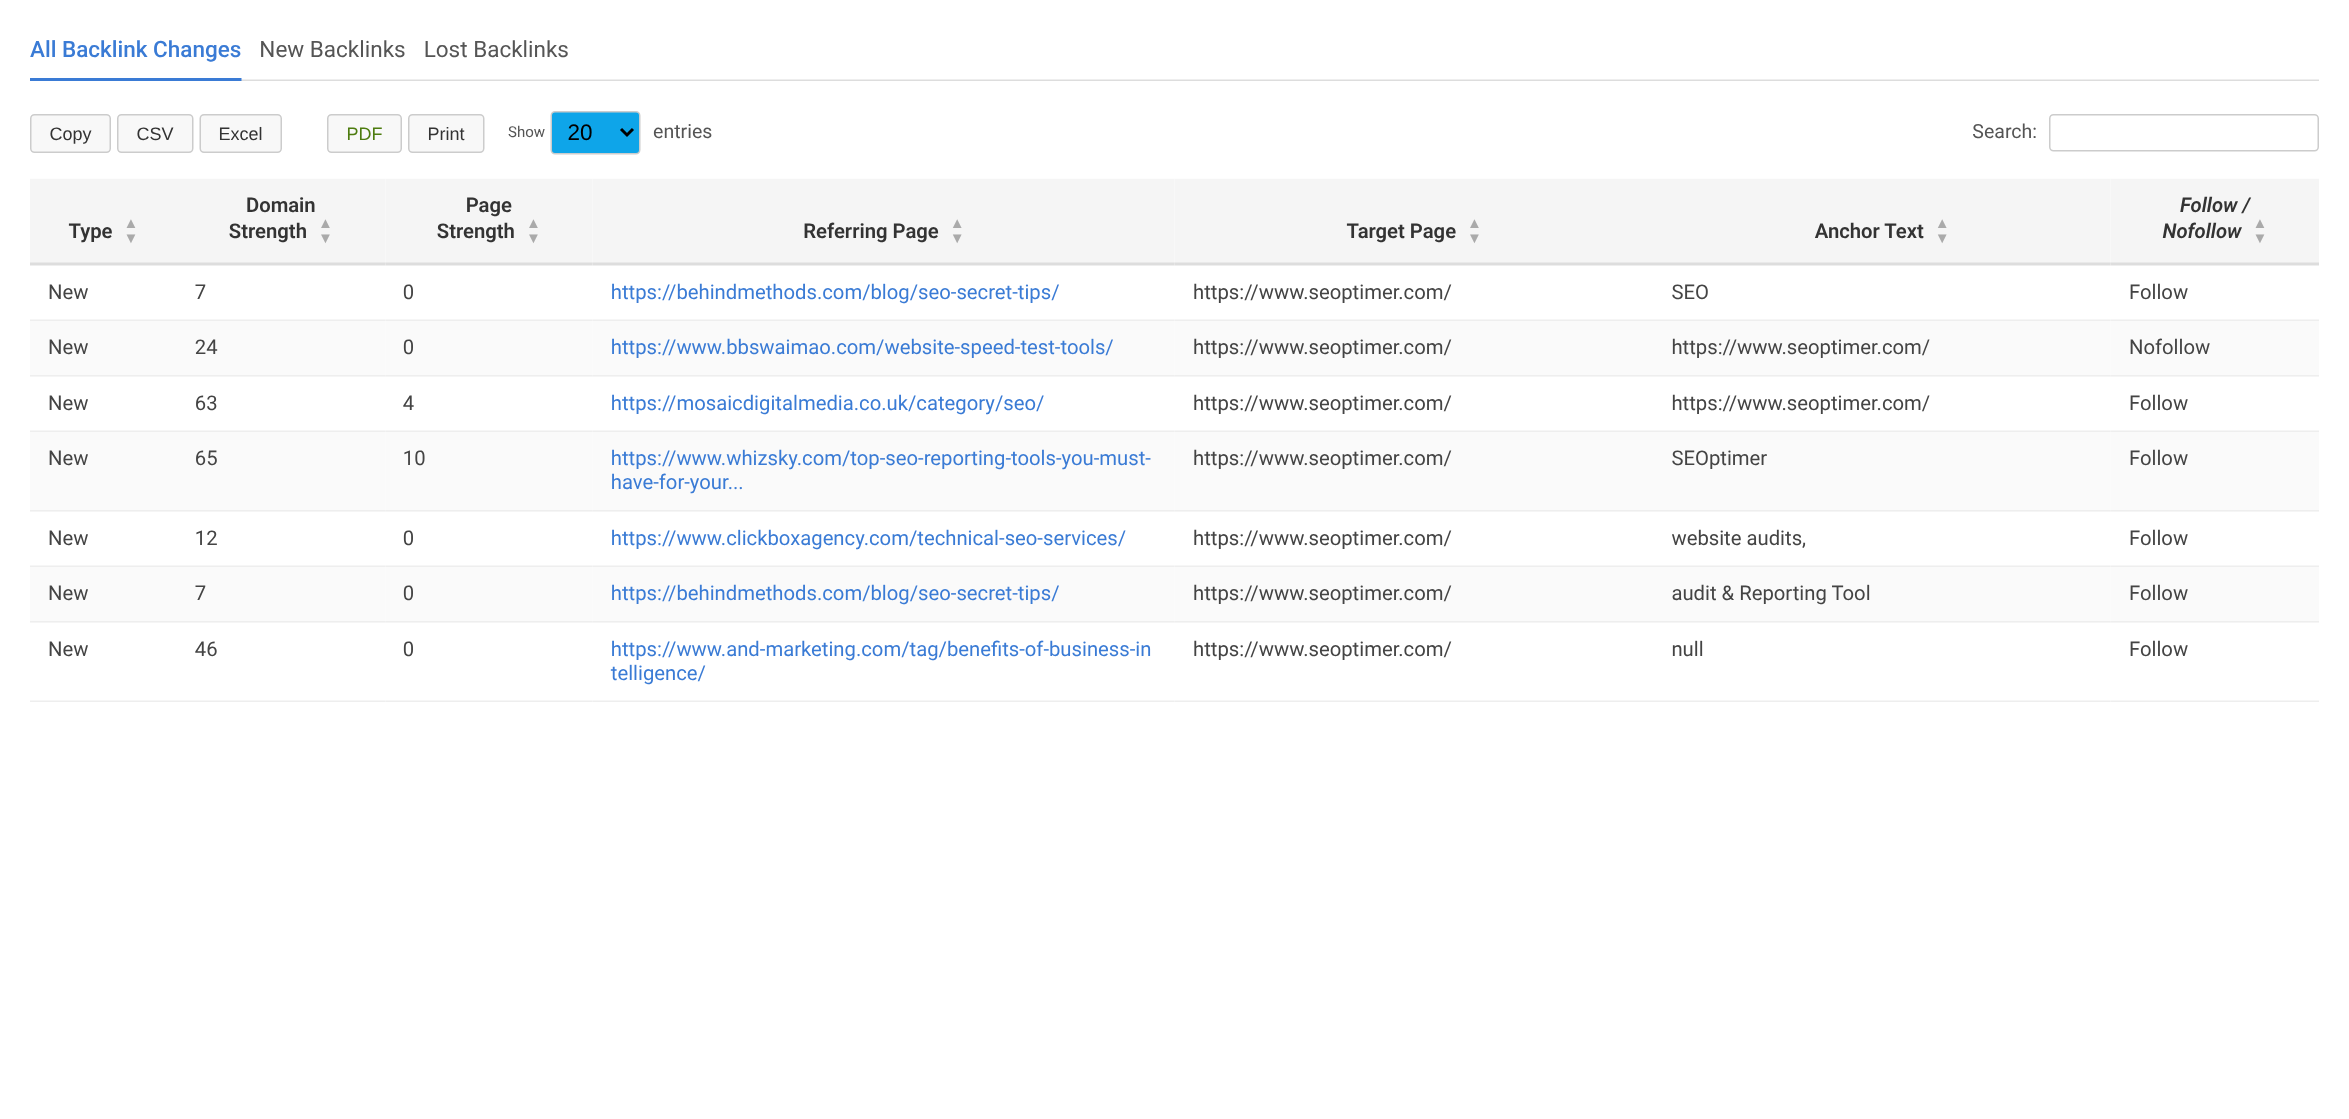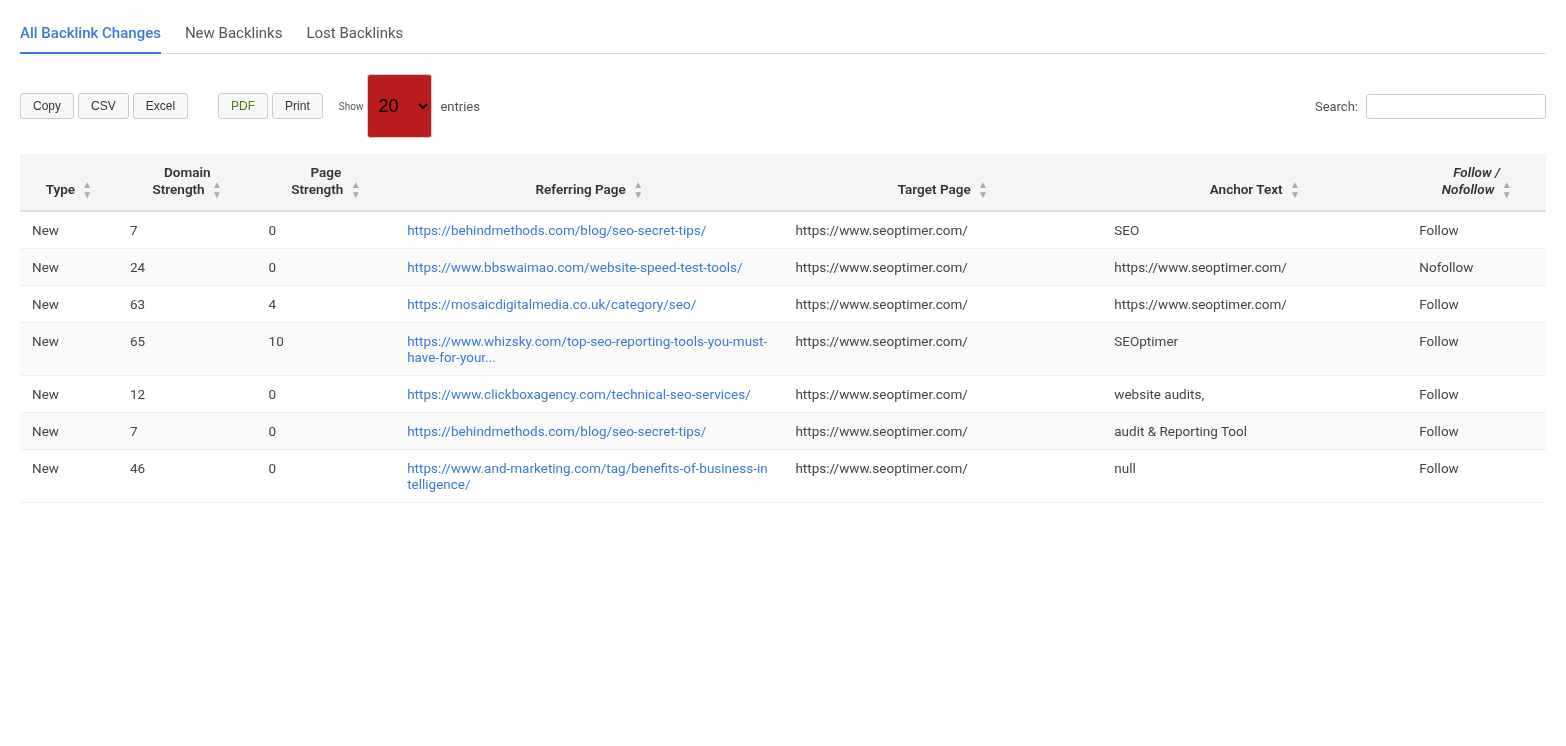--- a/index.html
+++ b/index.html
@@ -7,21 +7,21 @@
       font-family: -apple-system, BlinkMacSystemFont, 'Segoe UI', Roboto, sans-serif;
       font-size: 14px;
       color: #333;
       background: #fff;
       padding: 16px 20px;
     }
 
     
     .tabs {
       display: flex;
-      gap: 24px;
+      gap: 12px;
       border-bottom: 1px solid #ddd;
       margin-bottom: 20px;
     }
     .tab {
       padding: 8px 0 10px;
       cursor: pointer;
       color: #555;
       font-size: 15px;
       border-bottom: 2px solid transparent;
       margin-bottom: -1px;
@@ -50,23 +50,23 @@
     }
     .toolbar-btn.pdf { color: #4d7c0f; margin-left: 26px; }
     .show-label {
       margin-left: 12px;
       color: #555;
       font-size: 10px;
     }
     .entries-select {
       border: 1px solid #ccc;
       border-radius: 3px;
-      padding: 20px 6px;
-      font-size: 18px;
-      background: #b91c1c;
+      padding: 4px 6px;
+      font-size: 15px;
+      background: #0ea5e9;
     }
     .entries-text {
       font-size: 13px;
       color: #555;
       margin-left: 4px;
     }
     .search-area {
       margin-left: auto;
       display: flex;
       align-items: center;

